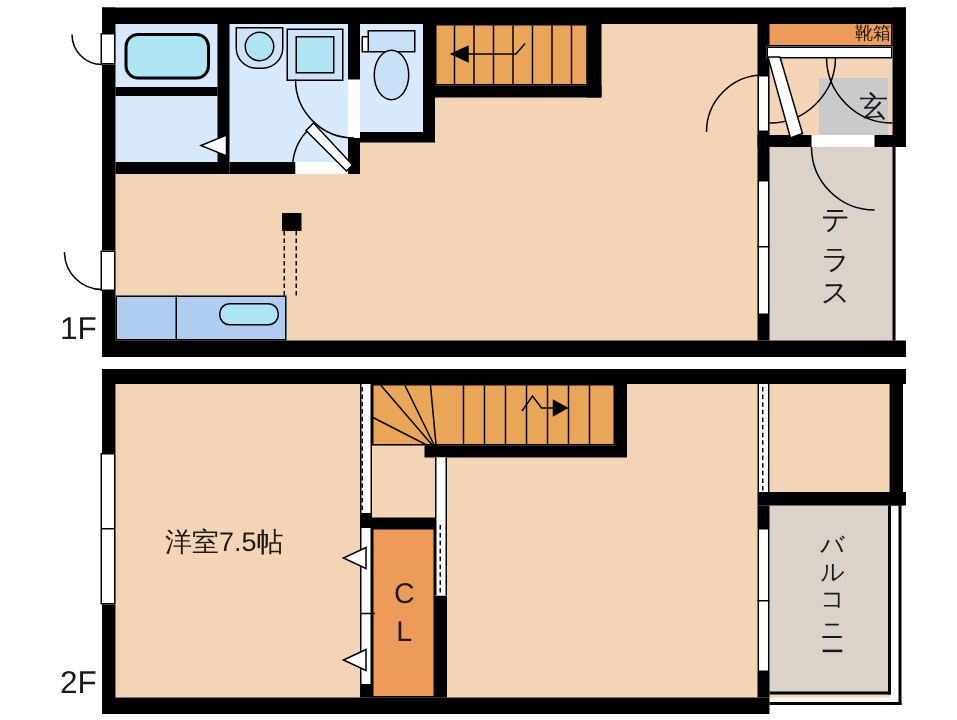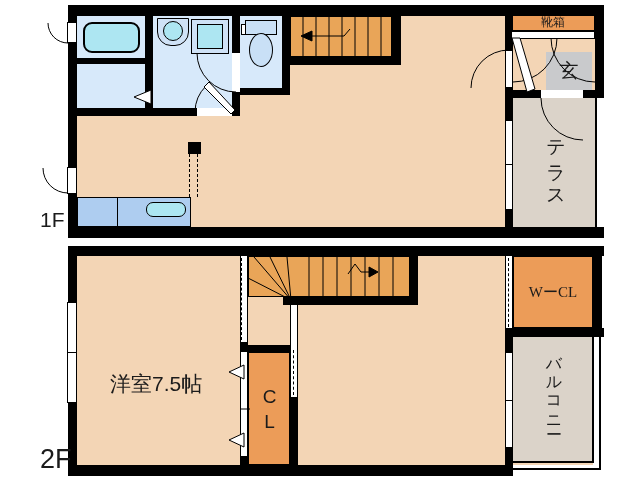--- a/index.html
+++ b/index.html
@@ -10,21 +10,21 @@
   .floor{background:var(--floor);}
   .wet{background:var(--wet);}
   .stairs{background:var(--stairs);border:1px solid var(--wall);}
   .storage{background:var(--storage);border:1px solid var(--wall);}
   .outdoor{background:var(--outdoor);}
   .entry{background:var(--entry);}
   .win{background:#fff;border:1px solid var(--wall);}
   .gap{background:#fff;}
   .lbl{color:#1b1b1b;white-space:nowrap;}
   .vert{writing-mode:vertical-rl;text-orientation:upright;}
-  .ctr{display:flex;align-items:center;justify-content:center;font-family:Liberation Serif, serif;}
+  .ctr{display:flex;align-items:center;justify-content:flex-end;}
   svg.lines{position:absolute;left:0;top:0;pointer-events:none;}
 </style>
 </head>
 <body>
 
 <div id="canvas">
 
   <div class="a floor" style="left:77px;top:16px;width:518px;height:211px;"></div>
   <div class="a wet" style="left:77px;top:16px;width:68px;height:42px;"></div>
   <div class="a wet" style="left:77px;top:64px;width:68px;height:44px;"></div>
@@ -73,23 +73,20 @@
   <div class="a gap" style="left:232px;top:53px;width:8px;height:39px;"></div>
   <div class="a win" style="left:505px;top:50px;width:8px;height:38px;"></div>
   <div class="a win" style="left:505px;top:120px;width:8px;height:90px;"></div>
   <div class="a" style="left:505px;top:164px;width:8px;height:1px;background:var(--wall);"></div>
   <div class="a gap" style="left:541px;top:90px;width:42px;height:8px;"></div>
   <div class="a win" style="left:511px;top:31px;width:84px;height:8px;"></div>
 
   <div class="a floor" style="left:77px;top:256px;width:516px;height:209px;"></div>
   <div class="a stairs" style="left:248px;top:256px;width:162px;height:41px;"></div>
   <div class="a storage" style="left:248px;top:352px;width:42px;height:113px;"></div>
-  <div class="a storage ctr" style="left:513px;top:256px;width:80px;height:72px;">
-    <span class="lbl" style="font-size:15px;">WーCL</span>
-  </div>
   <div class="a outdoor" style="left:513px;top:337px;width:81px;height:126px;border-right:2px solid var(--wall);border-bottom:2px solid var(--wall);"></div>
   <div class="a" style="left:513px;top:337px;width:88px;height:133px;border-right:2px solid var(--wall);border-bottom:2px solid var(--wall);"></div>
 
   <div class="a wall" style="left:68px;top:246px;width:536px;height:10px;"></div>
   <div class="a wall" style="left:68px;top:246px;width:9px;height:230px;"></div>
   <div class="a wall" style="left:68px;top:465px;width:445px;height:11px;"></div>
   <div class="a wall" style="left:593px;top:246px;width:9px;height:91px;"></div>
   <div class="a wall" style="left:505px;top:328px;width:99px;height:9px;"></div>
   <div class="a wall" style="left:240px;top:342px;width:8px;height:10px;"></div>
   <div class="a wall" style="left:240px;top:345px;width:58px;height:7px;"></div>
@@ -167,18 +164,18 @@
 
       <polygon points="229,372 244,365 244,379" fill="#fff"></polygon>
       <polygon points="229,440 244,433 244,447" fill="#fff"></polygon>
       <line x1="240" y1="409" x2="250" y2="409"></line>
     </g>
   </svg>
 
   <div class="a lbl" style="left:40px;top:208px;font-size:21px;">1F</div>
   <div class="a lbl ctr" style="left:546px;top:56px;width:46px;height:30px;font-size:19px;">玄</div>
   <div class="a lbl vert" style="left:543px;top:127px;font-size:19px;letter-spacing:3px;">テラス</div>
-  <div class="a lbl" style="left:40px;top:444px;font-size:27px;">2F</div>
-  <div class="a lbl" style="left:110px;top:349px;font-size:21px;margin-top:21px;">洋室7.5帖</div>
+  <div class="a lbl" style="left:40px;top:444px;font-size:21px;">2F</div>
+  <div class="a lbl" style="left:110px;top:349px;font-size:18px;">洋室7.5帖</div>
   <div class="a lbl vert" style="left:258px;top:386px;font-size:19px;letter-spacing:4px;">CL</div>
   <div class="a lbl vert" style="left:543px;top:345px;font-size:16px;letter-spacing:2px;">バルコニー</div>
 
 </div>
 
 </body></html>

